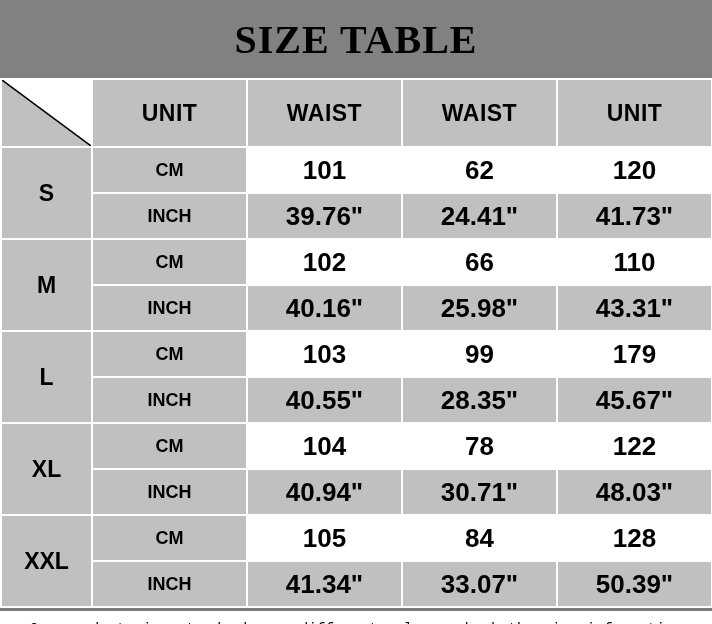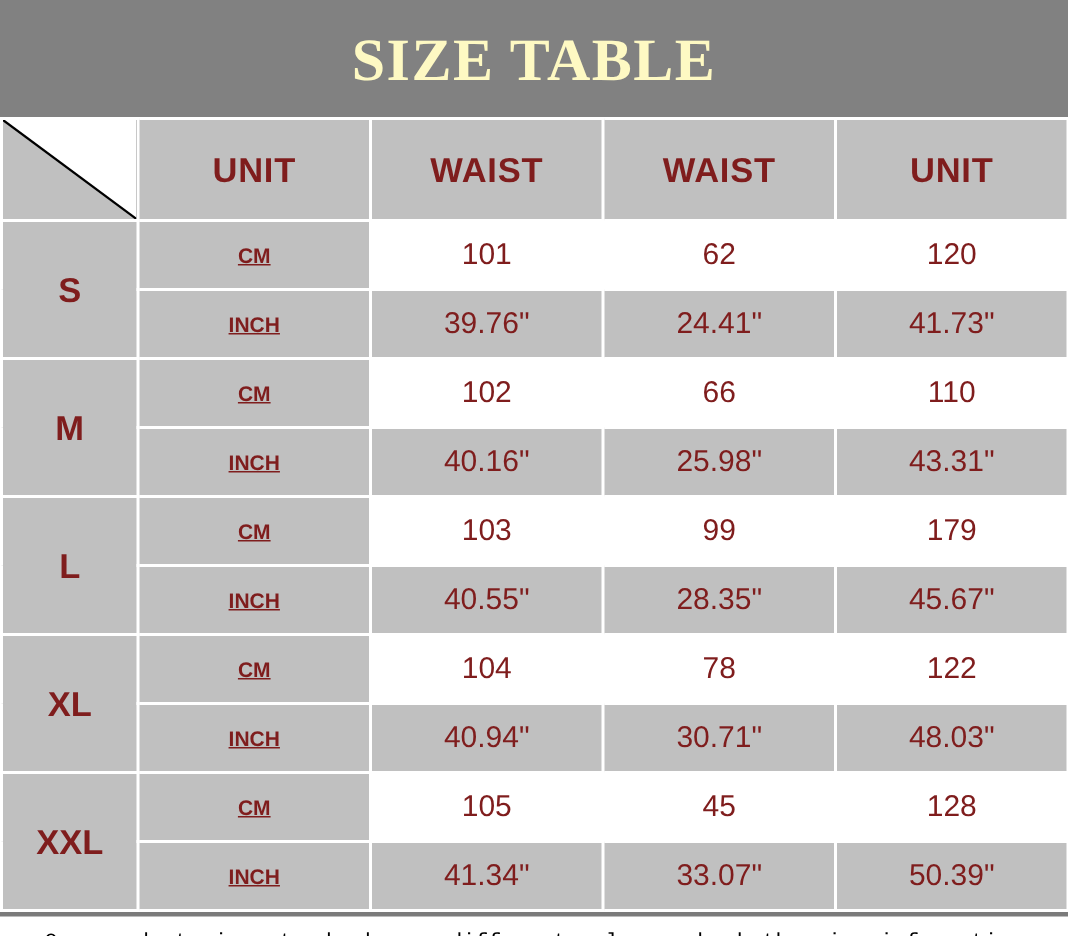--- a/index.html
+++ b/index.html
@@ -24,34 +24,34 @@
     height: 78px;
     background: #818181;
     display: flex;
     align-items: center;
     justify-content: center;
   }
   .title-text {
     font-family: "Liberation Serif", serif;
     font-weight: bold;
     font-size: 40px;
-    color: #fef9c3;
+    color: #000000;
     letter-spacing: 1px;
   }
   table.size-table {
     border-collapse: collapse;
     width: 712px;
     table-layout: fixed;
   }
   table.size-table td, table.size-table th {
     border: 2px solid #ffffff;
     text-align: center;
     vertical-align: middle;
     font-family: "Liberation Sans", sans-serif;
-    color: #7f1d1d;
+    color: #000000;
     padding: 0;
   }
   .col-corner { width: 91px; }
   .col-unit   { width: 155px; }
   .col-data   { width: 155px; }
 
   .corner-cell {
     background: #c0c0c0;
     height: 66px;
     position: relative;
@@ -71,29 +71,28 @@
     font-weight: bold;
     letter-spacing: 0.5px;
   }
   .size-cell {
     background: #c0c0c0;
     font-size: 23px;
     font-weight: bold;
   }
   .unit-cell {
     background: #c0c0c0;
-    font-size: 14px;
+    font-size: 18px;
     font-weight: bold;
     height: 44px;
-    text-decoration: underline;
   }
   .val-cell {
     background: #ffffff;
-    font-size: 20px;
-    font-weight: normal;
+    font-size: 26px;
+    font-weight: bold;
     height: 44px;
   }
   .val-cell.alt {
     background: #c0c0c0;
   }
   .footer {
     border-top: 3px solid #7b7b7b;
     padding: 8px 6px 6px 6px;
     text-align: center;
     font-family: "Liberation Mono", monospace;
@@ -190,21 +189,21 @@
         <td class="unit-cell">INCH</td>
         <td class="val-cell alt">40.94"</td>
         <td class="val-cell alt">30.71"</td>
         <td class="val-cell alt">48.03"</td>
       </tr>
 
       <tr>
         <td class="size-cell" rowspan="2">XXL</td>
         <td class="unit-cell">CM</td>
         <td class="val-cell">105</td>
-        <td class="val-cell">45</td>
+        <td class="val-cell">84</td>
         <td class="val-cell">128</td>
       </tr>
       <tr>
         <td class="unit-cell">INCH</td>
         <td class="val-cell alt">41.34"</td>
         <td class="val-cell alt">33.07"</td>
         <td class="val-cell alt">50.39"</td>
       </tr>
     </tbody>
   </table>

